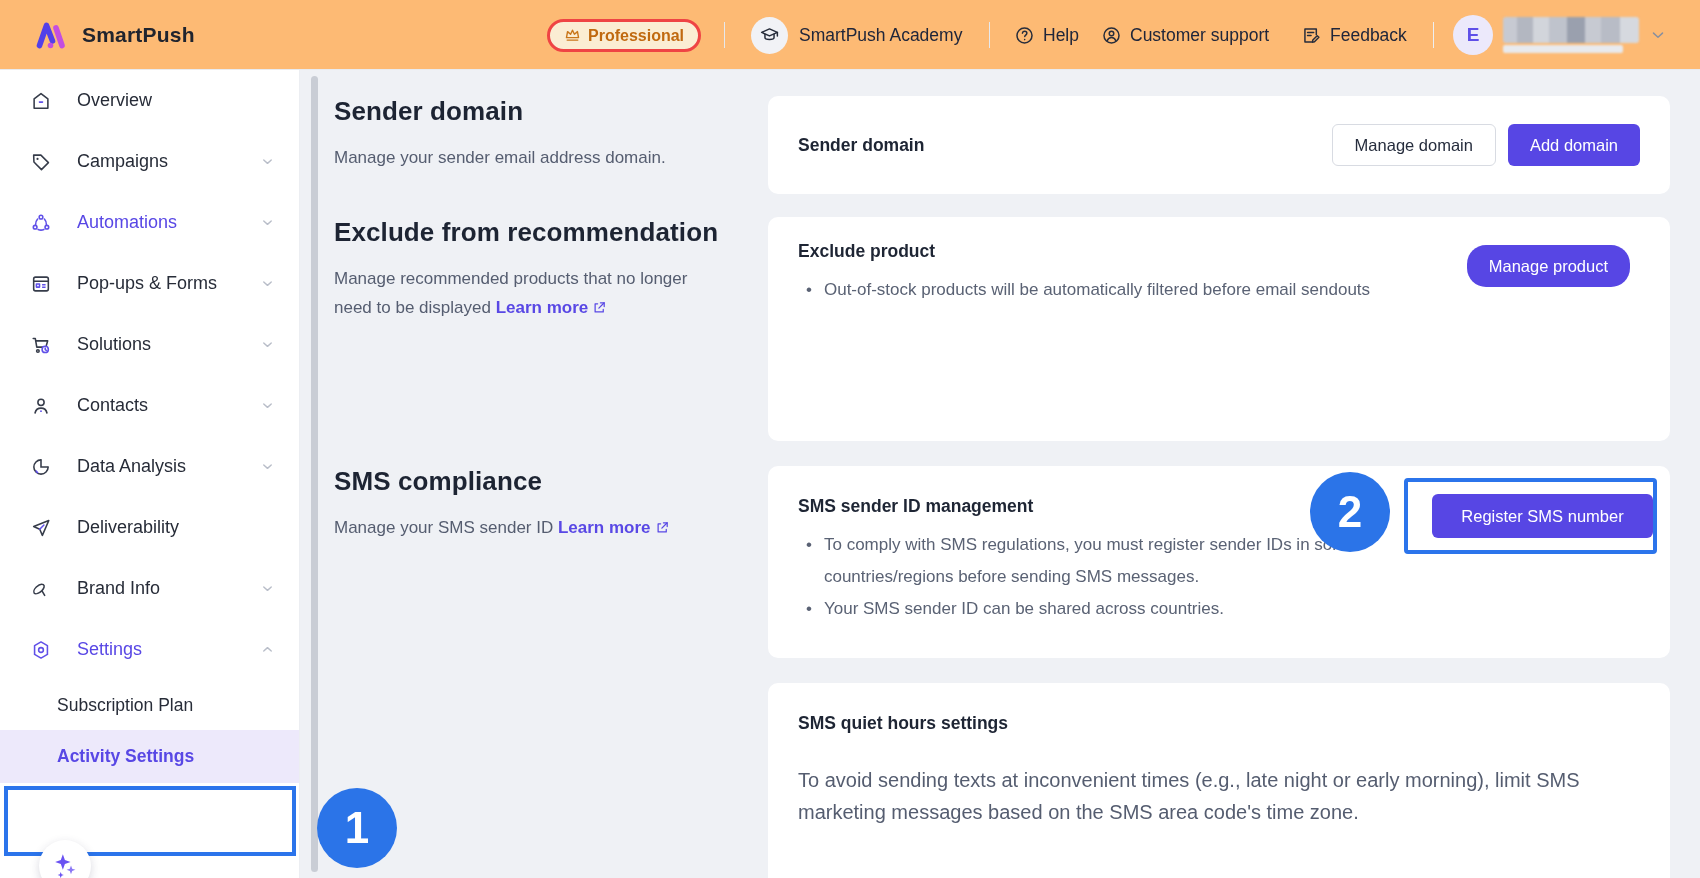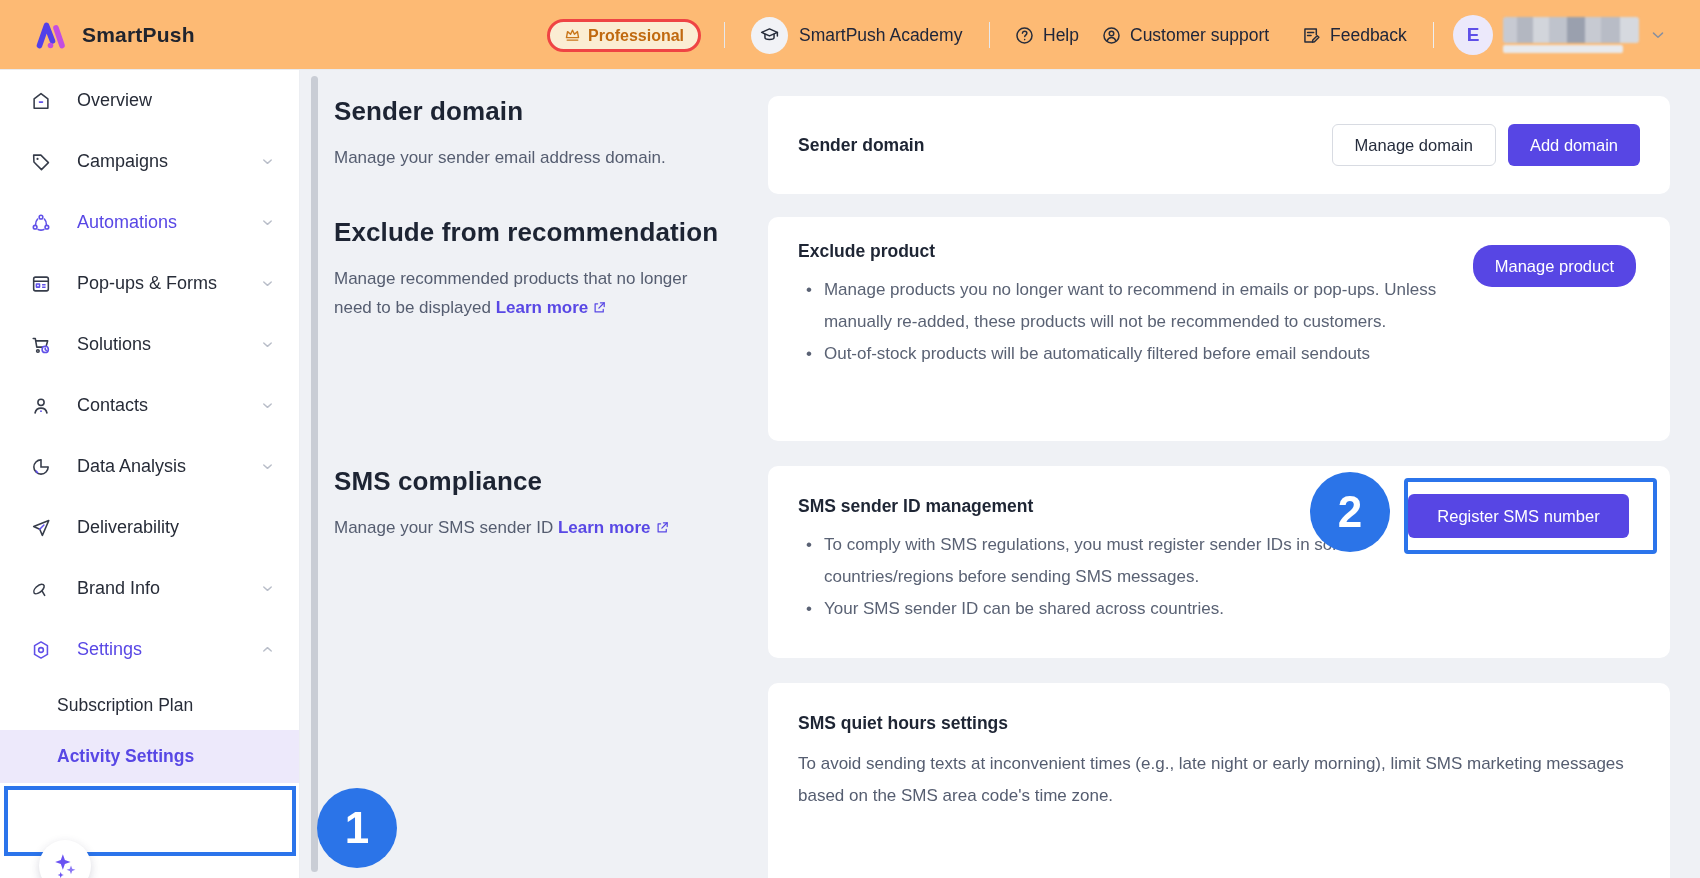--- a/index.html
+++ b/index.html
@@ -109,37 +109,37 @@
   .btn-primary { background:#5746E4; border:none; color:#ffffff; }
   .btn-secondary { background:#ffffff; border:1px solid #D8DBE2; color:#262D3D; }
 
   .card2 { height:224px; padding:24px 30px; }
   .card3 { height:192px; padding:30px 30px; }
   .bullets { margin-top:12px; }
   .bullet { display:flex; font-size:17px; color:#5A6274; line-height:32px; }
   .bullet::before { content:"•"; margin:0 12px 0 8px; color:#5A6274; }
   .bullet .bt { max-width:620px; }
   .card3 .bullet .bt { max-width:580px; }
-  .card2 .abs-btn { position:absolute; top:28px; right:34px;border-radius:19px; }
+  .card2 .abs-btn { position:absolute; top:28px; right:40px;border-radius:19px; }
 
   .anno-rect2 {
     position:absolute; top:12px; right:13px; width:253px; height:76px;
     border:4px solid #2B74EB; border-radius:4px;
-    display:flex; align-items:center; justify-content:flex-start; z-index:5;
+    display:flex; align-items:center; justify-content:flex-end; z-index:5;
   }
   .anno-rect2 .btn { width:221px; height:44px; }
   .anno-circle {
     width:80px; height:80px; border-radius:50%; background:#2B74E8;
     color:#ffffff; font-size:44px; font-weight:700;
     display:flex; align-items:center; justify-content:center; z-index:6;
   }
   .circle2 { position:absolute; left:542px; top:6px; }
 
   .card4 { height:240px; padding:30px 30px; }
-  .card4 .desc { margin-top:14px; font-size:17px; color:#555D70; line-height:32px; max-width:830px; }
+  .card4 .desc { margin-top:30px; font-size:20px; color:#555D70; line-height:32px; max-width:830px; }
   .quiet-row { margin-top:16px; display:flex; align-items:center; gap:22px; }
   .quiet-label { font-size:17px; font-weight:700; color:#1E2534; }
   .select {
     width:173px; height:40px; border:1px solid #D9DCE1; border-radius:6px;
     background:#ffffff; display:flex; align-items:center; justify-content:space-between;
     padding:0 14px; font-size:17px; color:#2A3040; cursor:pointer;
   }
 
   
   .anno-rect1 {
@@ -386,23 +386,20 @@
         <span class="link">Learn more</span><span class="extlink"><svg width="15" height="15" viewBox="0 0 24 24" fill="none" stroke="#5948E5" stroke-width="2" stroke-linecap="round" stroke-linejoin="round">
               <path d="M13.5 4.5 h6 v6"></path>
               <path d="M19.5 4.5 L11 13"></path>
               <path d="M9 6 H5 v13 h13 v-4"></path>
             </svg></span>
       </p>
     </div>
     <div class="card card2">
       <span class="card-title">Exclude product</span>
       <div class="bullets">
-        <div class="bullet">
-            <span class="bt">Manage products you no longer want to recommend in emails or pop-ups. Unless manually re-added, these products will not be recommended to customers.</span>
-          </div>
         <div class="bullet">
             <span class="bt">Out-of-stock products will be automatically filtered before email sendouts</span>
           </div>
       </div>
       <button class="btn btn-primary abs-btn">Manage product</button>
     </div>
   </section>
 
   <section class="row row3">
     <div class="leftcol">

